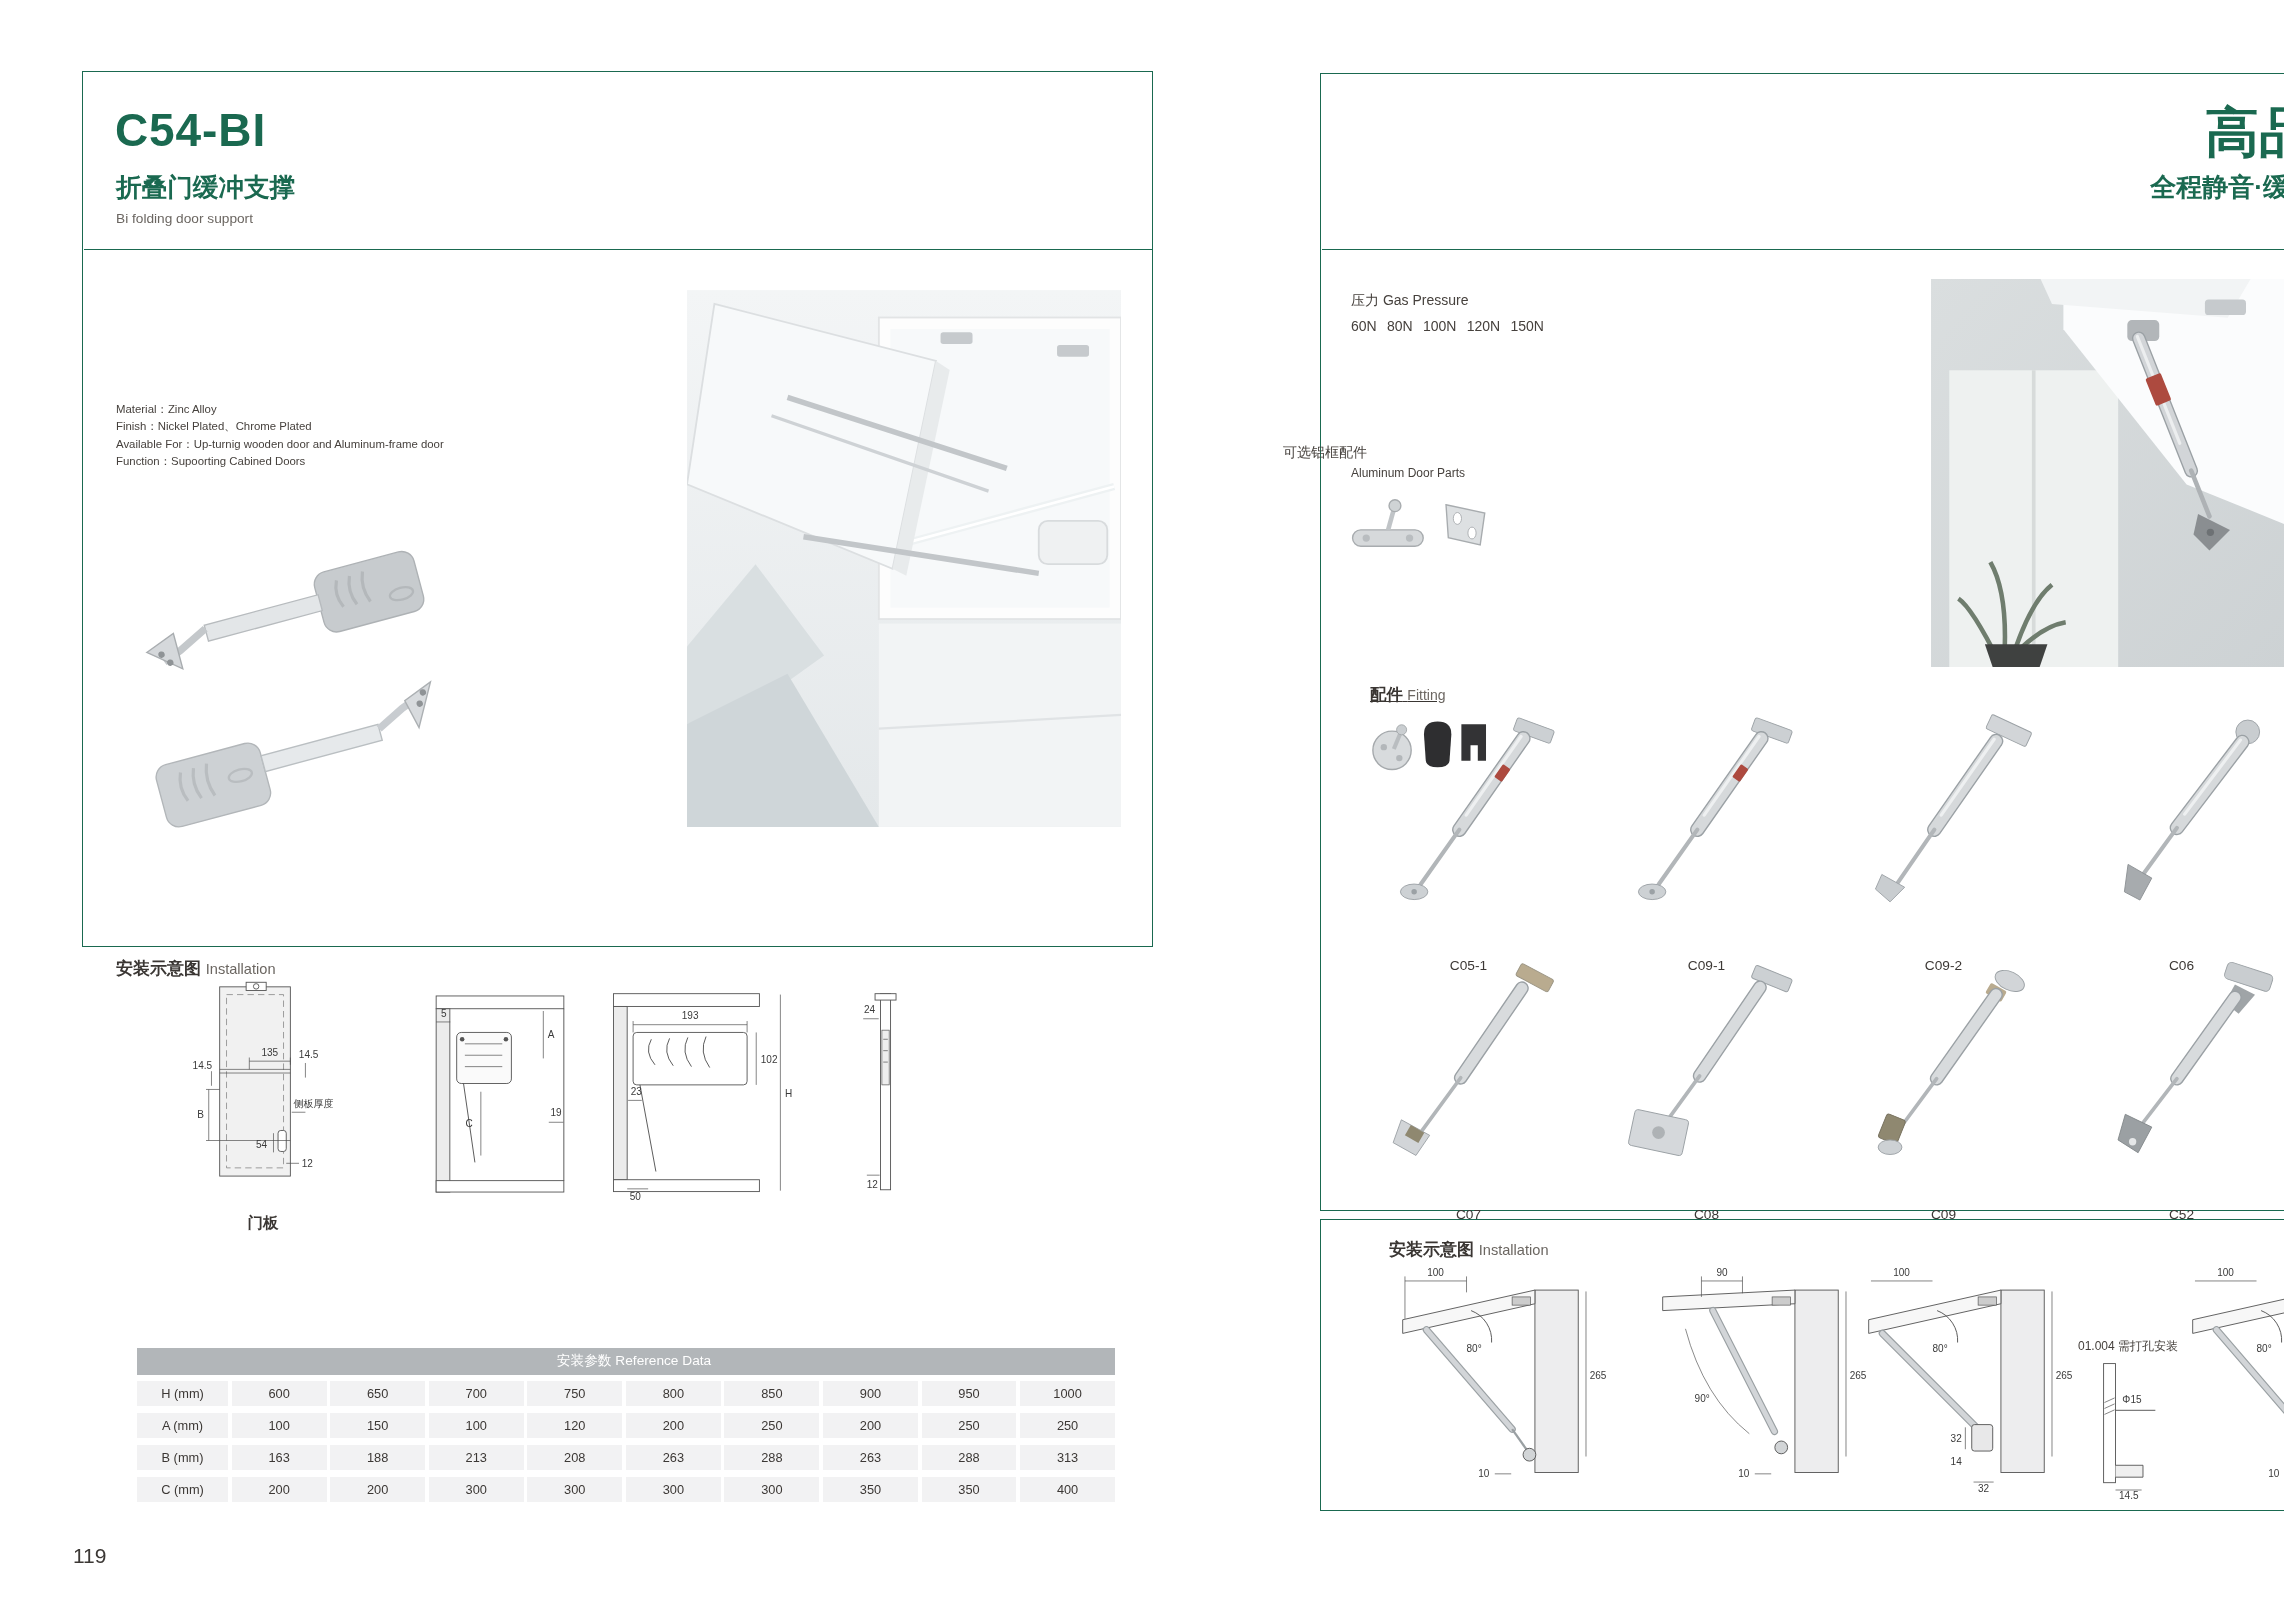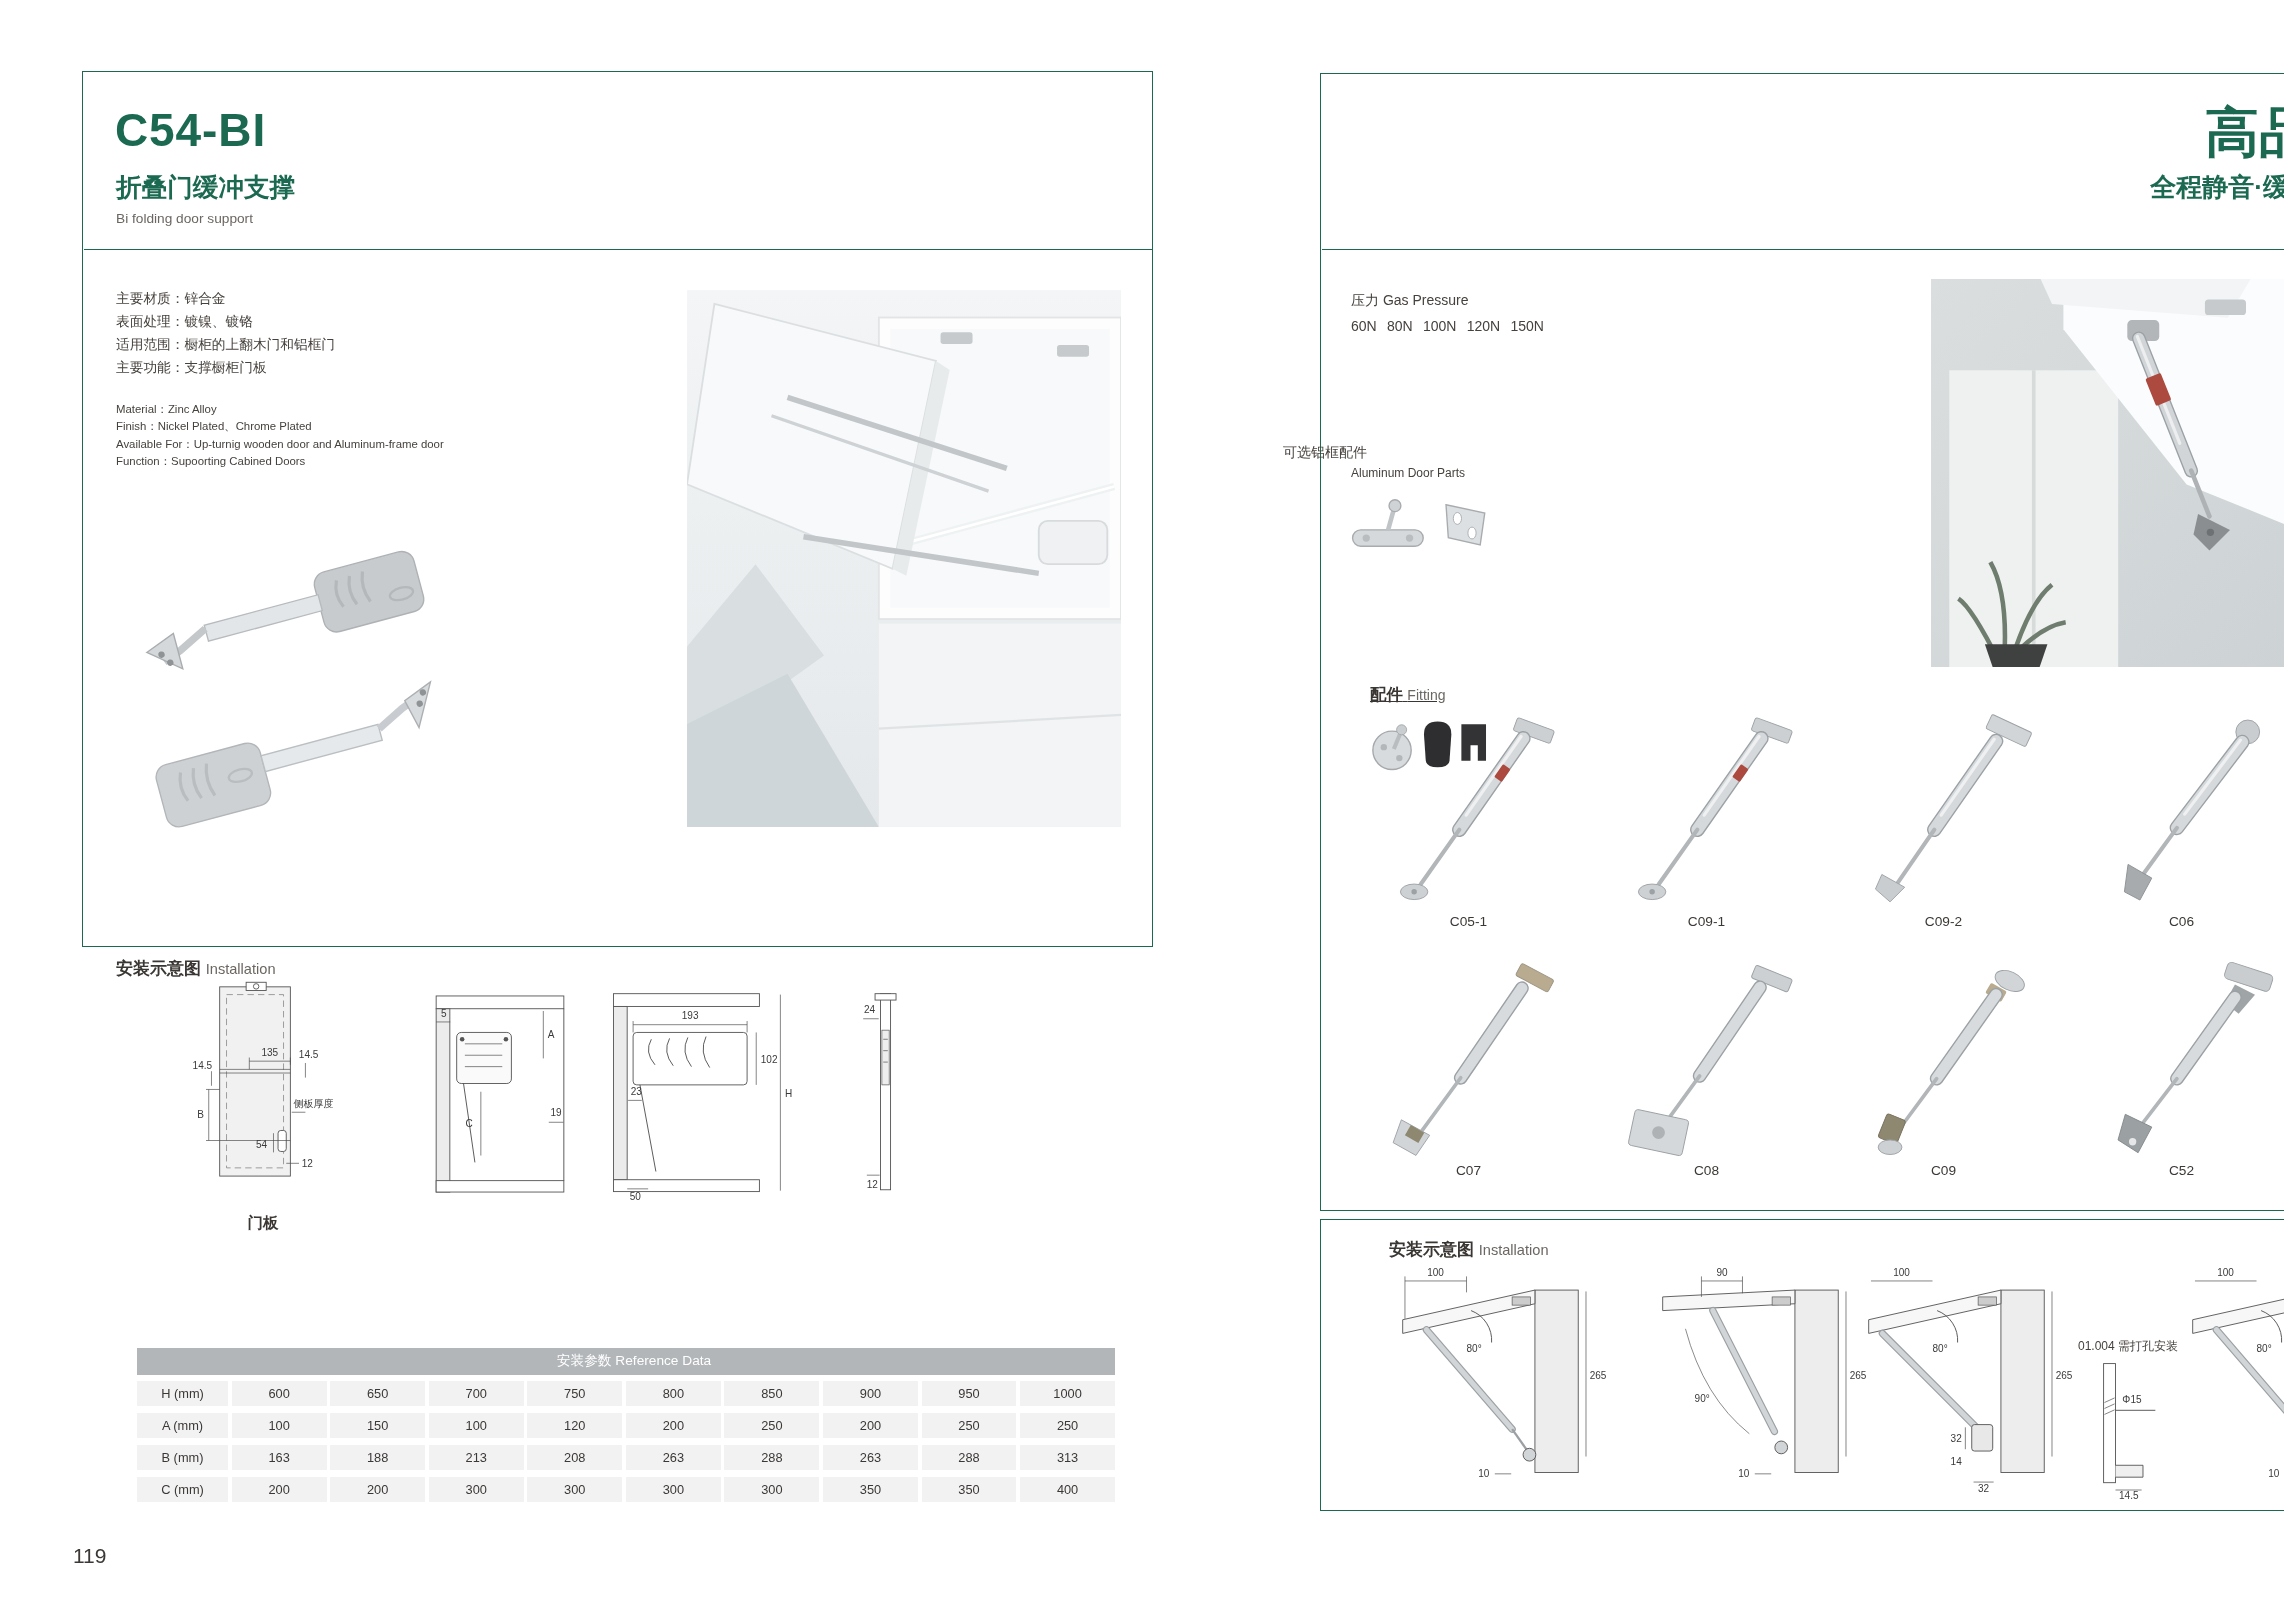--- a/index.html
+++ b/index.html
@@ -51,21 +51,21 @@
   #rrule{left:1322px;top:249px;width:1073px;}
   #rpressure{left:1351px;top:292px;font-size:14px;color:#46413d;}
   #rpressvals{left:1351px;top:318px;font-size:14px;color:#46413d;word-spacing:6.4px;}
   #ralucn{left:1283px;top:444px;font-size:14px;color:#46413d;}
   #raluen{left:1351px;top:466px;font-size:12px;color:#46413d;}
   #raluparts{left:1348px;top:491px;}
   #rfitting{left:1370px;top:684px;font-size:16.4px;font-weight:bold;text-decoration:underline;}
   #rfitting .en{font-weight:normal;font-size:14px;color:var(--gray);}
   #rfitparts{left:1370px;top:707px;}
   #rphoto{left:1931px;top:279px;}
-  .prodlabel{width:215px;text-align:center;font-size:13.7px;color:#3c3835;}
+  .prodlabel{width:215px;text-align:center;font-size:13.7px;color:#3c3835;margin-top:44px;}
   #rinstbox{left:1320px;top:1219px;width:1076px;height:292px;}
   #rinstTitle{left:1389px;top:1238px;font-size:17px;font-weight:bold;}
   #rinstTitle .en{font-weight:normal;font-size:14.6px;color:var(--gray);}
   #rdrillnote{left:2078px;top:1338px;font-size:12px;color:#46413d;}
 
   
   svg text{font-family:"Liberation Sans",sans-serif;fill:#3a3a3a;font-size:22px;}
   .dim{stroke:var(--line);stroke-width:1.5;}
   .art{stroke:var(--line);stroke-width:2;fill:none;}
 </style>
@@ -73,26 +73,20 @@
 <body>
 
 <div id="canvas">
 
   <div id="lbox" class="abs pagebox"></div>
   <div id="lmodel" class="abs green">C54-BI</div>
   <div id="lsubcn" class="abs green">折叠门缓冲支撑</div>
   <div id="lsuben" class="abs grayt">Bi folding door support</div>
   <div id="lrule" class="abs rule"></div>
 
-  <div id="lspecscn" class="abs">
-    <div>主要材质：锌合金</div>
-    <div>表面处理：镀镍、镀铬</div>
-    <div>适用范围：橱柜的上翻木门和铝框门</div>
-    <div>主要功能：支撑橱柜门板</div>
-  </div>
   <div id="lspecsen" class="abs">
     <div>Material：Zinc Alloy</div>
     <div>Finish：Nickel Plated、Chrome Plated</div>
     <div>Available For：Up-turnig wooden door and Aluminum-frame door</div>
     <div>Function：Supoorting Cabined Doors</div>
   </div>
 
   <svg id="lproduct" class="abs" width="338" height="311" viewBox="0 0 740 680">
     <g transform="rotate(-15 420 200)">
       <rect x="420" y="95" width="225" height="135" rx="28" fill="#c7cbce" stroke="#aeb2b5" stroke-width="3"></rect>

